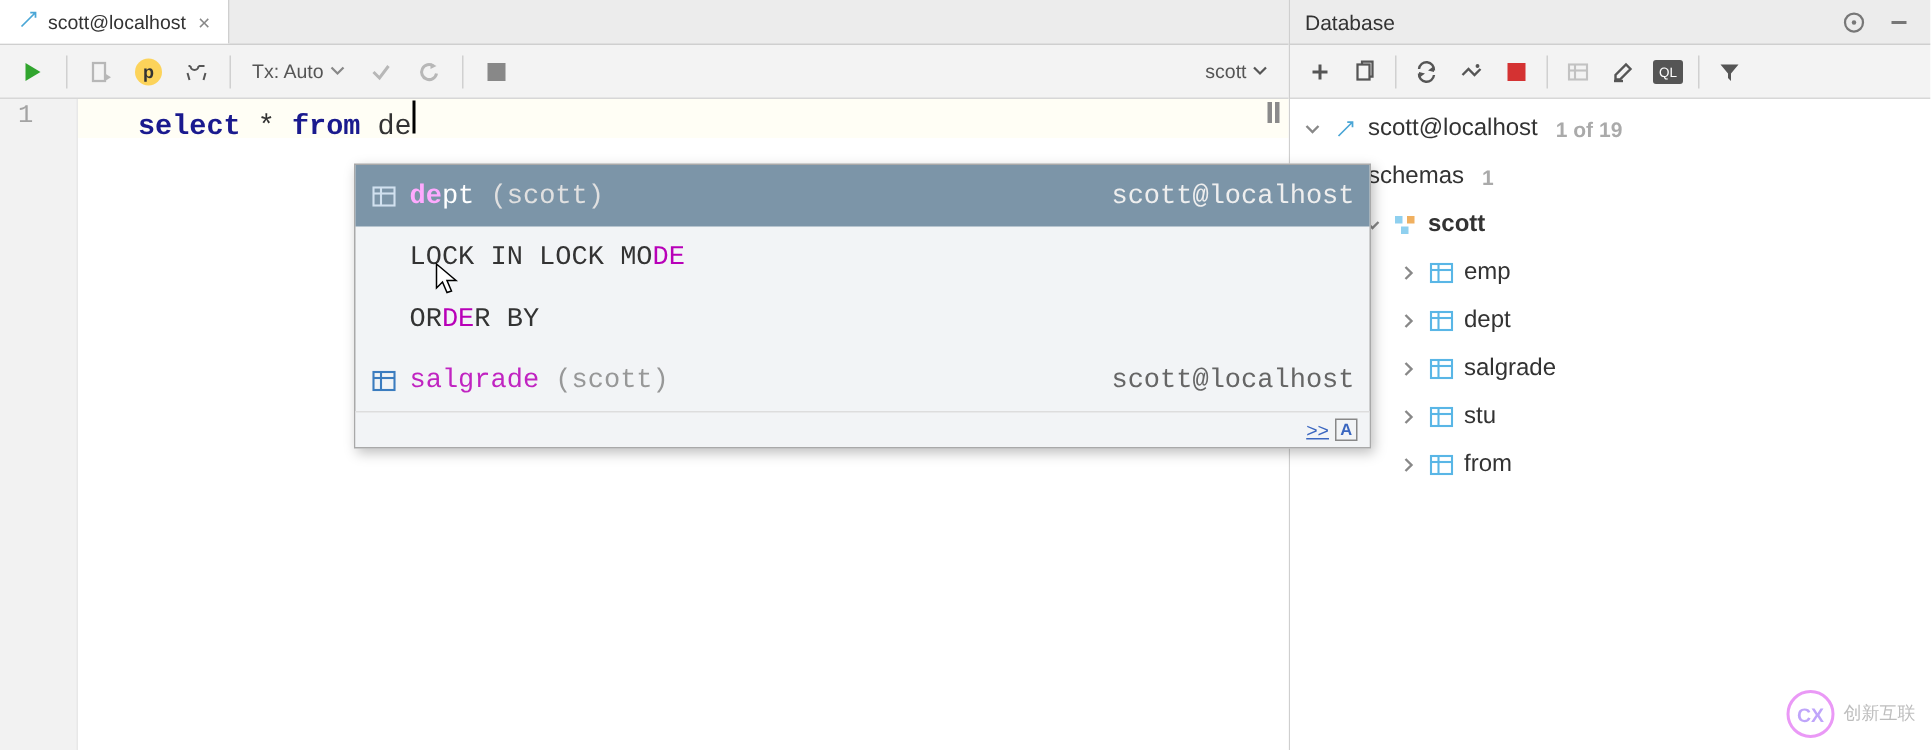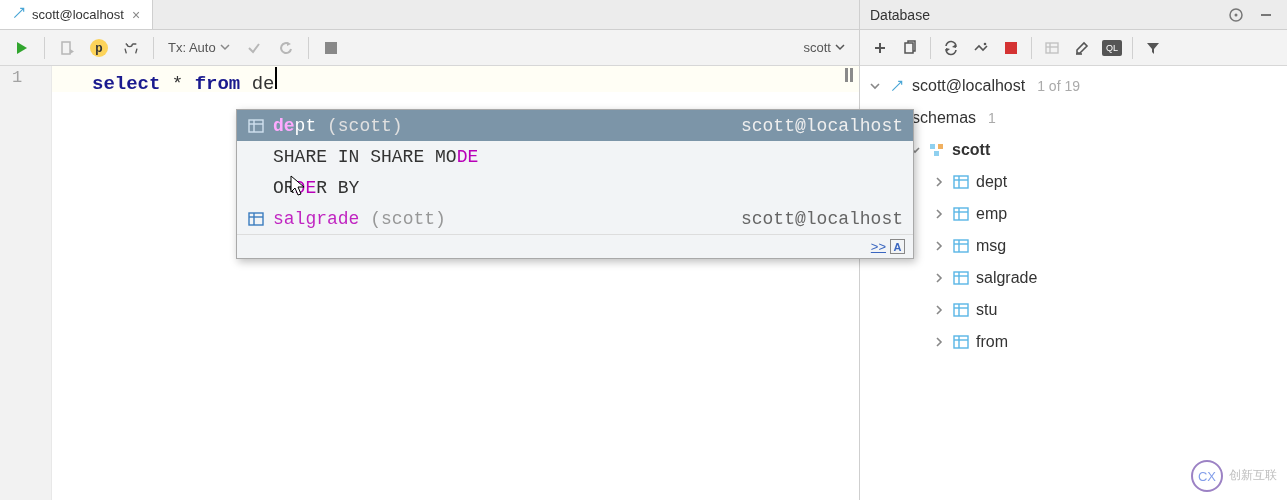--- a/index.html
+++ b/index.html
@@ -71,21 +71,21 @@
   }
   .pause-icon span { width: 3px; height: 14px; background: #8a8a8a; display: inline-block; }
 
   
   .completion {
     position: absolute; left: 236px; top: 109px; width: 678px;
     background: #f2f4f6; border: 1px solid #a9a9a9; box-shadow: 2px 3px 8px rgba(0,0,0,.25);
     z-index: 10;
   }
   .c-row {
-    display: flex; align-items: center; height: 31px;
+    display: flex; align-items: center; height: 41px;
     padding: 0 10px; font-family: "Consolas","Courier New",monospace; font-size: 18px;
     gap: 8px;
     text-align: center;
   }
   .c-row.sel { background: #7c95a8; color: #fff; }
   .c-row .lead-icon { width: 18px; display: inline-flex; justify-content: center; color: #3b7cbf; }
   .c-row.sel .lead-icon { color: #d1e1ef; }
   .c-row .label { flex: 0 0 auto; }
   .c-row .hi { color: #b800b8; }
   .c-row.sel .hi { color: #ffaaff; font-weight: bold; }
@@ -123,31 +123,31 @@
   .db-toolbar .ql {
     width: 20px; height: 16px; background: #555; color: #fff; font-size: 9px; font-weight: normal;
     display: inline-flex; align-items: center; justify-content: center; border-radius: 2px;
   }
 
   .tree { flex: 1; overflow: auto; padding: 4px 0; }
   .node { display: flex; align-items: center; height: 32px; gap: 6px; padding-right: 10px; }
   .node .exp { width: 14px; color: #7b7b7b; display: inline-flex; justify-content: center; }
   .node .icon { width: 18px; display: inline-flex; justify-content: center; }
   .node .label { font-size: 16px; }
-  .node .meta { color: #aaa; font-size: 14px; margin-left: 6px; }
+  .node .meta { color: #aaa; font-size: 14px; margin-left: 6px; font-weight: bold; }
   .d0 { padding-left: 8px; }
   .d1 { padding-left: 28px; }
   .d2 { padding-left: 48px; }
   .d3 { padding-left: 72px; }
   .folder-icon { color: #59b6e6; }
   .ds-icon { color: #4aa6d6; }
   .table-icon { color: #59b6e6; }
 
   .watermark { position: absolute; right: 10px; bottom: 8px; opacity: .55; display: flex; align-items: center; gap: 6px; }
-  .watermark .wm-badge { width: 32px; height: 32px; border: 2px solid #4c1d95; border-radius: 50%; display: flex; align-items: center; justify-content: center; font-weight: normal; color: #1d4ed8; }
+  .watermark .wm-badge { width: 32px; height: 32px; border: 2px solid #d946ef; border-radius: 50%; display: flex; align-items: center; justify-content: center; font-weight: bold; color: #8b5cf6; }
   .watermark .wm-text { font-size: 12px; color: #888; line-height: 1.1; }
 
   svg { overflow: visible; }
 </style>
 </head>
 <body>
 
 <div class="root">
 
   <div class="editor-col">
@@ -364,51 +364,36 @@
                 <path d="M3 1 L7 5 L3 9" fill="none" stroke="#888" stroke-width="1.6"></path>
               </svg>
             </span>
             <span class="icon table-icon">
               <svg width="16" height="14" viewBox="0 0 16 14" fill="none" stroke="currentColor" stroke-width="1.4">
                 <rect x="1" y="1" width="14" height="12"></rect>
                 <line x1="1" y1="5" x2="15" y2="5"></line>
                 <line x1="6" y1="1" x2="6" y2="13"></line>
               </svg>
             </span>
-            <span class="label">dept</span>
+            <span class="label">emp</span>
           </div>
           <div class="node d3">
             <span class="exp">
               <svg width="10" height="10" viewBox="0 0 10 10">
                 <path d="M3 1 L7 5 L3 9" fill="none" stroke="#888" stroke-width="1.6"></path>
               </svg>
             </span>
             <span class="icon table-icon">
               <svg width="16" height="14" viewBox="0 0 16 14" fill="none" stroke="currentColor" stroke-width="1.4">
                 <rect x="1" y="1" width="14" height="12"></rect>
                 <line x1="1" y1="5" x2="15" y2="5"></line>
                 <line x1="6" y1="1" x2="6" y2="13"></line>
               </svg>
             </span>
-            <span class="label">emp</span>
-          </div>
-          <div class="node d3">
-            <span class="exp">
-              <svg width="10" height="10" viewBox="0 0 10 10">
-                <path d="M3 1 L7 5 L3 9" fill="none" stroke="#888" stroke-width="1.6"></path>
-              </svg>
-            </span>
-            <span class="icon table-icon">
-              <svg width="16" height="14" viewBox="0 0 16 14" fill="none" stroke="currentColor" stroke-width="1.4">
-                <rect x="1" y="1" width="14" height="12"></rect>
-                <line x1="1" y1="5" x2="15" y2="5"></line>
-                <line x1="6" y1="1" x2="6" y2="13"></line>
-              </svg>
-            </span>
-            <span class="label">msg</span>
+            <span class="label">dept</span>
           </div>
           <div class="node d3">
             <span class="exp">
               <svg width="10" height="10" viewBox="0 0 10 10">
                 <path d="M3 1 L7 5 L3 9" fill="none" stroke="#888" stroke-width="1.6"></path>
               </svg>
             </span>
             <span class="icon table-icon">
               <svg width="16" height="14" viewBox="0 0 16 14" fill="none" stroke="currentColor" stroke-width="1.4">
                 <rect x="1" y="1" width="14" height="12"></rect>
@@ -462,21 +447,21 @@
             <rect x="1" y="1" width="14" height="12"></rect>
             <line x1="1" y1="5" x2="15" y2="5"></line>
             <line x1="6" y1="1" x2="6" y2="13"></line>
           </svg>
         </span>
         <span class="label"><span class="hi">de</span><span>pt</span><span class="paren"> (scott)</span></span>
         <span class="origin">scott@localhost</span>
       </div>
       <div class="c-row">
         <span class="lead-icon"></span>
-        <span class="label"><span>SHARE IN SHARE MO</span><span class="hi">DE</span><span></span></span>
+        <span class="label"><span>LOCK IN LOCK MO</span><span class="hi">DE</span><span></span></span>
       </div>
       <div class="c-row">
         <span class="lead-icon"></span>
         <span class="label"><span>OR</span><span class="hi">DE</span><span>R BY</span></span>
       </div>
       <div class="c-row">
         <span class="lead-icon">
           <svg width="16" height="14" viewBox="0 0 16 14" fill="none" stroke="currentColor" stroke-width="1.4">
             <rect x="1" y="1" width="14" height="12"></rect>
             <line x1="1" y1="5" x2="15" y2="5"></line>

